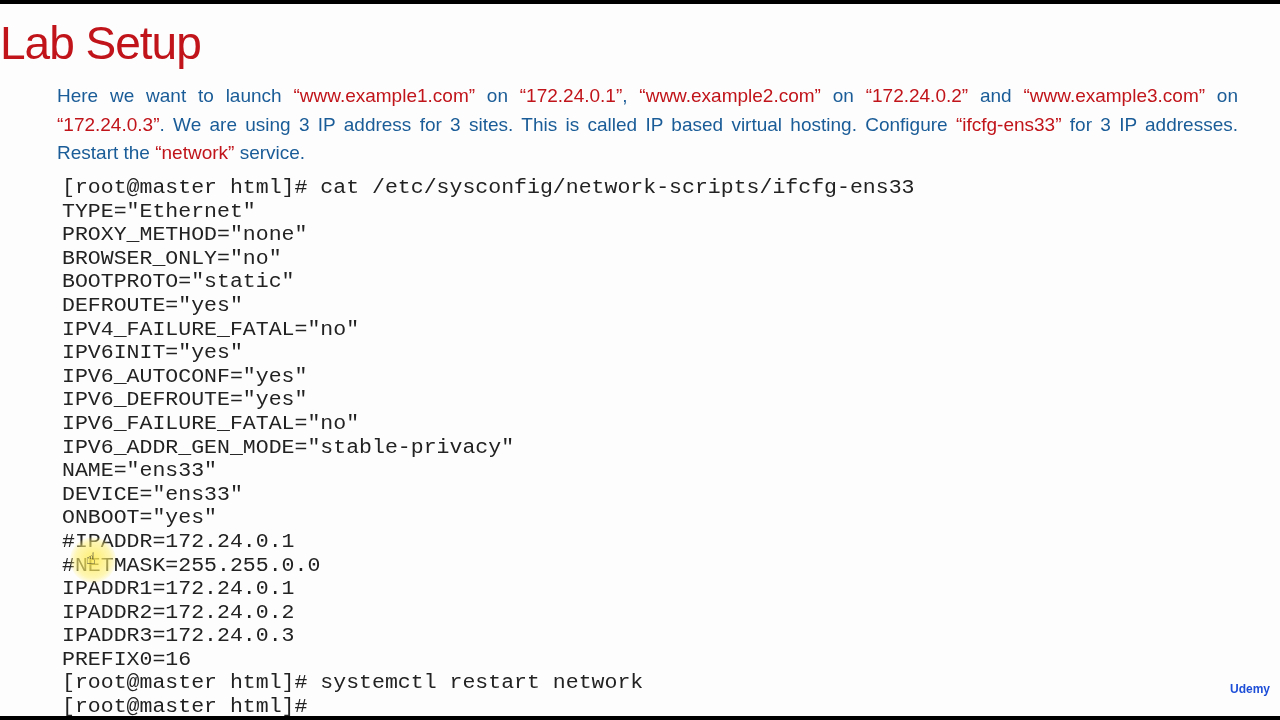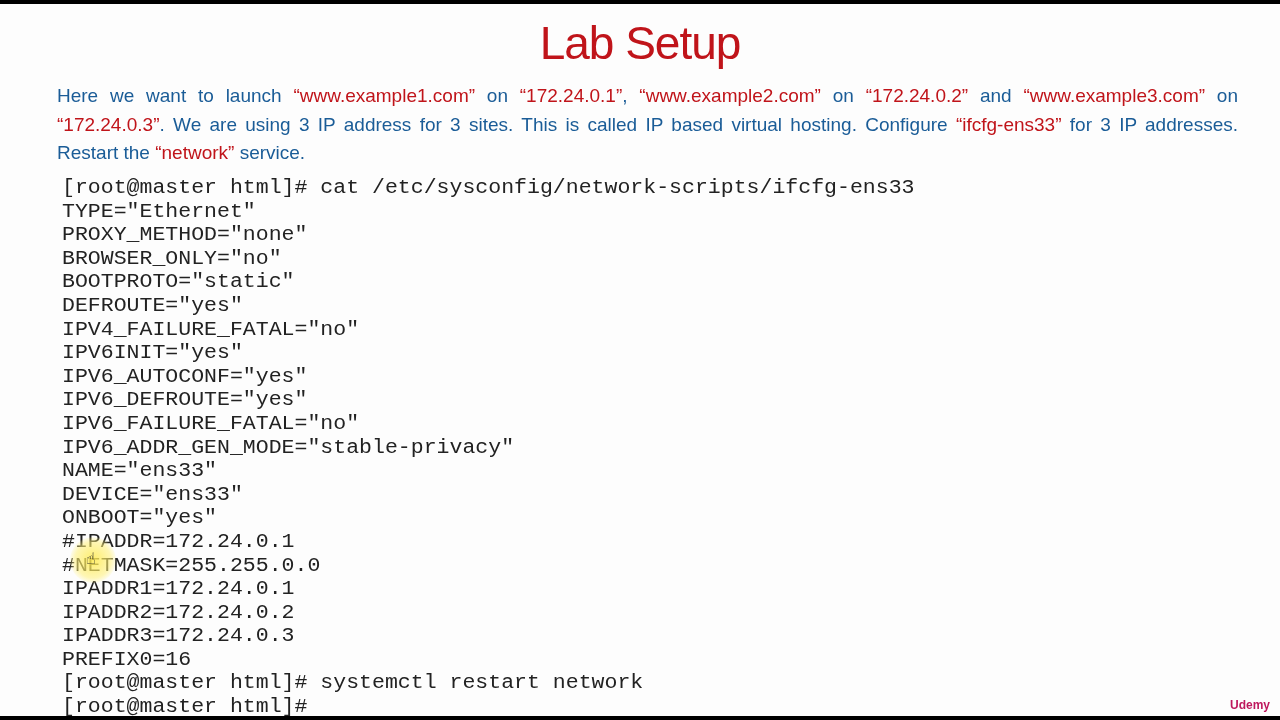--- a/index.html
+++ b/index.html
@@ -7,21 +7,20 @@
     width: 1280px; height: 720px; overflow: hidden;
     background: #000;
     position: relative;
   }
   .slide {
     position: absolute; left: 0; top: 4px; width: 1280px; height: 712px;
     background: #fdfdfd;
   }
   .title {
     position: absolute; left: 0; top: 12px; width: 1280px;
-    text-align: center;
     font-family: "Liberation Sans", sans-serif;
     font-size: 46px; color: #c0141a;
     letter-spacing: -1px;
   }
   .intro {
     position: absolute; left: 57px; top: 78px; width: 1181px;
     font-family: "Liberation Sans", sans-serif;
     font-size: 19px; line-height: 28.7px;
     color: #1a5c97;
     text-align: justify;
@@ -41,23 +40,23 @@
     position: absolute; left: 70px; top: 533px;
     width: 46px; height: 46px; border-radius: 50%;
     background: radial-gradient(circle, rgba(255,235,80,0.85) 0%, rgba(255,240,120,0.55) 55%, rgba(255,245,160,0) 75%);
   }
   .cursor-icon {
     position: absolute; left: 86px; top: 545px;
     font-size: 16px; color: #222;
     font-family: "DejaVu Sans", sans-serif;
   }
   .watermark {
-    position: absolute; right: 10px; bottom: 4px;
+    position: absolute; right: 10px; bottom: 20px;
     font-family: "Liberation Sans", sans-serif;
-    font-size: 12px; color: #be185d;
+    font-size: 12px; color: #1d4ed8;
     font-weight: bold;
   }
 </style>
 </head>
 <body>
 
 <div class="slide">
   <div class="title">Lab Setup</div>
 
   <div class="intro" id="intro"><span>Here we want to launch </span><span class="hl">“www.example1.com”</span><span> on </span><span class="hl">“172.24.0.1”</span><span>, </span><span class="hl">“www.example2.com”</span><span> on </span><span class="hl">“172.24.0.2”</span><span> and </span><span class="hl">“www.example3.com”</span><span> on </span><span class="hl">“172.24.0.3”</span><span>. We are using 3 IP address for 3 sites. This is called IP based virtual hosting. Configure </span><span class="hl">“ifcfg-ens33”</span><span> for 3 IP addresses. Restart the </span><span class="hl">“network”</span><span> service.</span></div>

